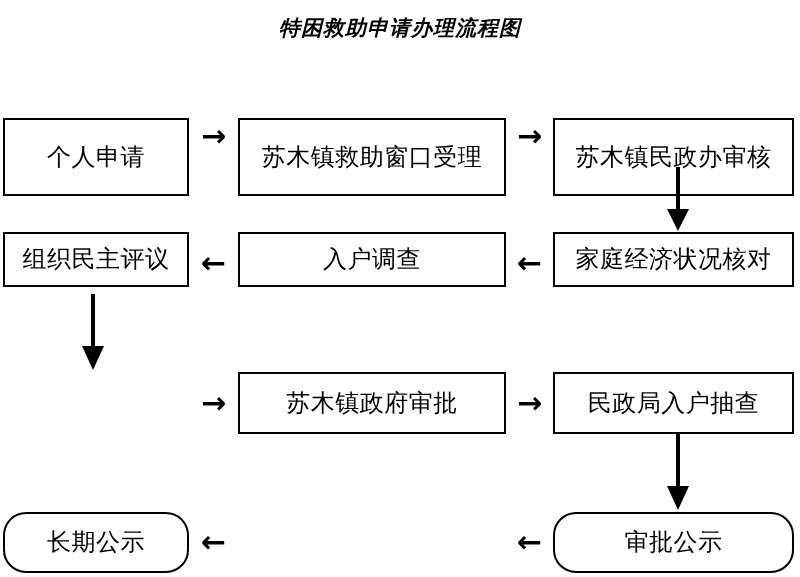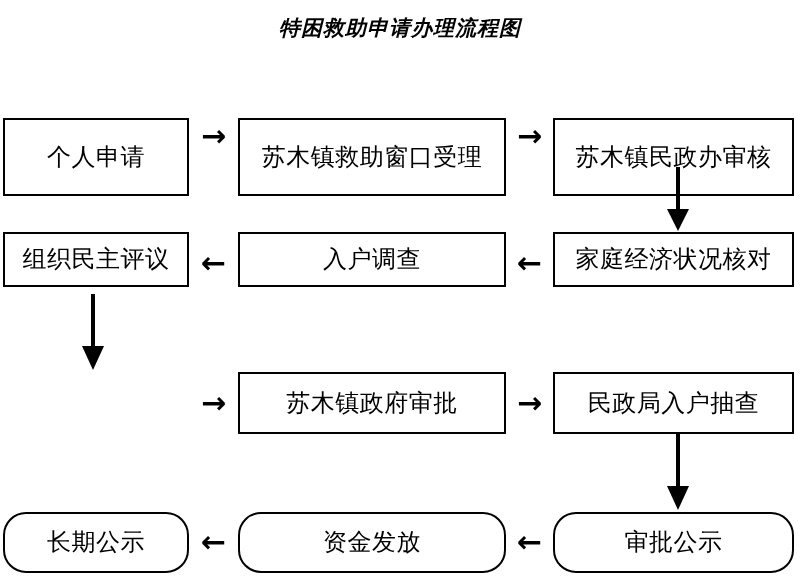--- a/index.html
+++ b/index.html
@@ -135,17 +135,16 @@
 
   <div class="v-arrow va-right-2">
     <svg width="46" height="78" viewBox="0 0 46 78" xmlns="http://www.w3.org/2000/svg">
       <line x1="23" y1="0" x2="23" y2="58" stroke="#000000" stroke-width="4"></line>
       <polygon points="23,76 12,52 34,52" fill="#000000"></polygon>
     </svg>
   </div>
 
   <div class="node-box row-4 col-a">长期公示</div>
   <div class="h-arrow ha-1 ha-row4">←</div>
-  <div class="node-box row-4 col-b">资金发放</div>
   <div class="h-arrow ha-2 ha-row4">←</div>
   <div class="node-box row-4 col-c">审批公示</div>
 
 </div>
 
 </body></html>

